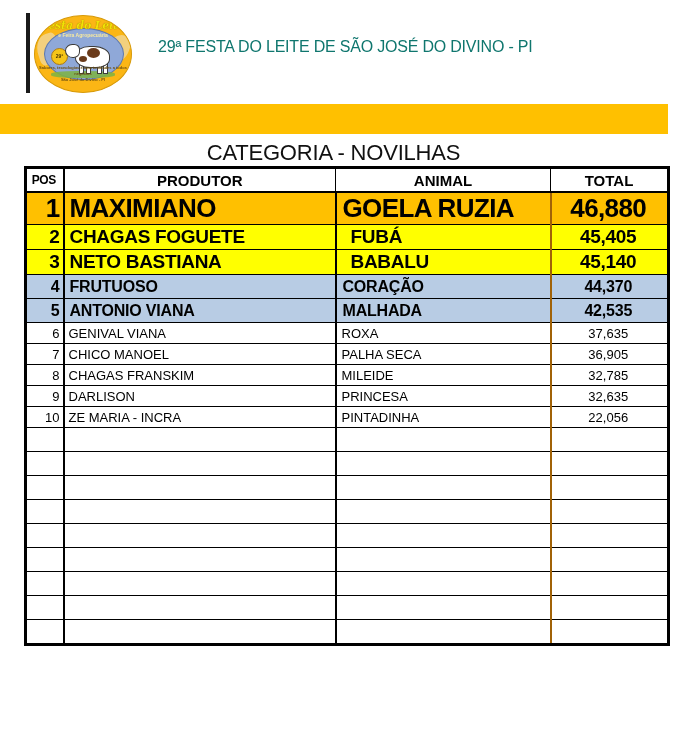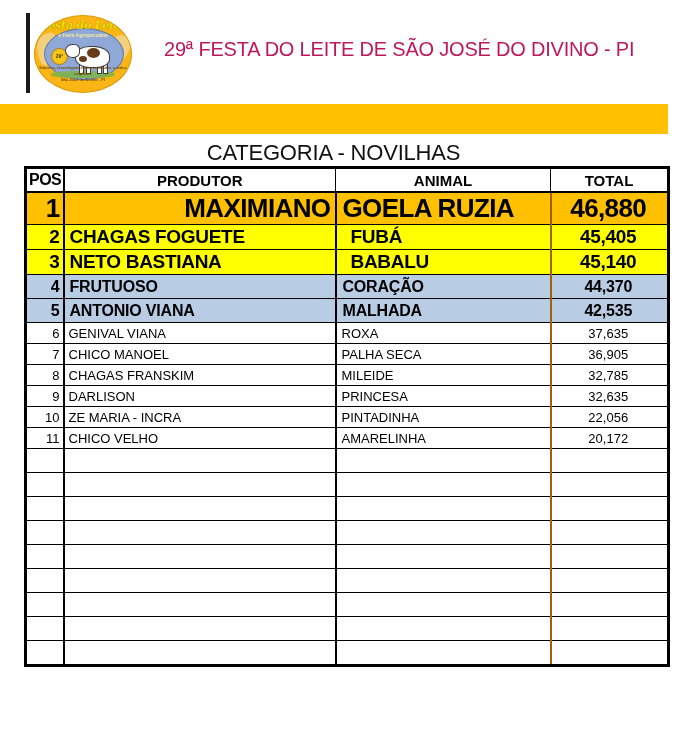--- a/index.html
+++ b/index.html
@@ -148,24 +148,24 @@
     border: 1px solid #a8791d;
     font-size: 5px;
     font-weight: bold;
     color: #4a3400;
     text-align: center;
     line-height: 15px;
   }
 
   #event-title {
     position: absolute;
-    left: 164px; top: 38px;
-    font-size: 20px;
+    left: 158px; top: 38px;
+    font-size: 16px;
     font-weight: normal;
-    color: #be185d;
+    color: #0f766e;
     letter-spacing: -.2px;
     white-space: nowrap;
     font-family: "Liberation Sans", sans-serif;
   }
 
   
   #accent-banner {
     position: absolute;
     left: 0; top: 104px;
     width: 668px; height: 30px;
@@ -209,21 +209,21 @@
   #results-table thead th {
     height: 22px;
     font-size: 15px;
     font-weight: bold;
     text-align: center;
     color: #000000;
     border-top: 3px solid #000000;
     border-bottom: 2px solid #000000;
   }
   #results-table thead th.h-pos {
-    font-size: 16px;
+    font-size: 12px;
     text-align: center;
     padding-left: 2px;
     letter-spacing: -.5px;
   }
   #results-table thead th.h-prod { border-left: 2px solid #000000; }
   #results-table thead th.h-pos  { border-left: 3px solid #000000; }
   #results-table thead th.h-total{ border-right: 3px solid #000000; margin-top: 29px; }
 
   
   #results-table tbody td {
@@ -247,21 +247,21 @@
     padding-right: 6px;
   }
 
   
   #results-table tr.rank-top td {
     height: 31px;
     font-size: 26px;
     font-weight: bold;
     letter-spacing: -.6px;
   }
-  #results-table tr.rank-top td.cell-prod   { padding-left: 5px; text-align: right; }
+  #results-table tr.rank-top td.cell-prod   { padding-left: 5px; }
   #results-table tr.rank-top td.cell-animal { padding-left: 6px; }
 
   #results-table tr.rank-strong td {
     height: 24px;
     font-size: 19px;
     font-weight: bold;
     letter-spacing: -.3px;
   }
   #results-table tr.rank-strong td.cell-prod   { padding-left: 5px; }
   #results-table tr.rank-strong td.cell-animal { padding-left: 14px; }
@@ -401,26 +401,20 @@
         <td class="cell-prod">DARLISON</td>
         <td class="cell-animal">PRINCESA</td>
         <td class="cell-total">32,635</td>
       </tr>
       <tr class="rank-plain fill-white">
         <td class="cell-pos">10</td>
         <td class="cell-prod">ZE MARIA - INCRA</td>
         <td class="cell-animal">PINTADINHA</td>
         <td class="cell-total">22,056</td>
       </tr>
-      <tr class="rank-plain fill-white">
-        <td class="cell-pos">11</td>
-        <td class="cell-prod">CHICO VELHO</td>
-        <td class="cell-animal">AMARELINHA</td>
-        <td class="cell-total">20,172</td>
-      </tr>
       <tr class="row-empty fill-white">
         <td class="cell-pos"></td>
         <td class="cell-prod"></td>
         <td class="cell-animal"></td>
         <td class="cell-total"></td>
       </tr>
       <tr class="row-empty fill-white">
         <td class="cell-pos"></td>
         <td class="cell-prod"></td>
         <td class="cell-animal"></td>

